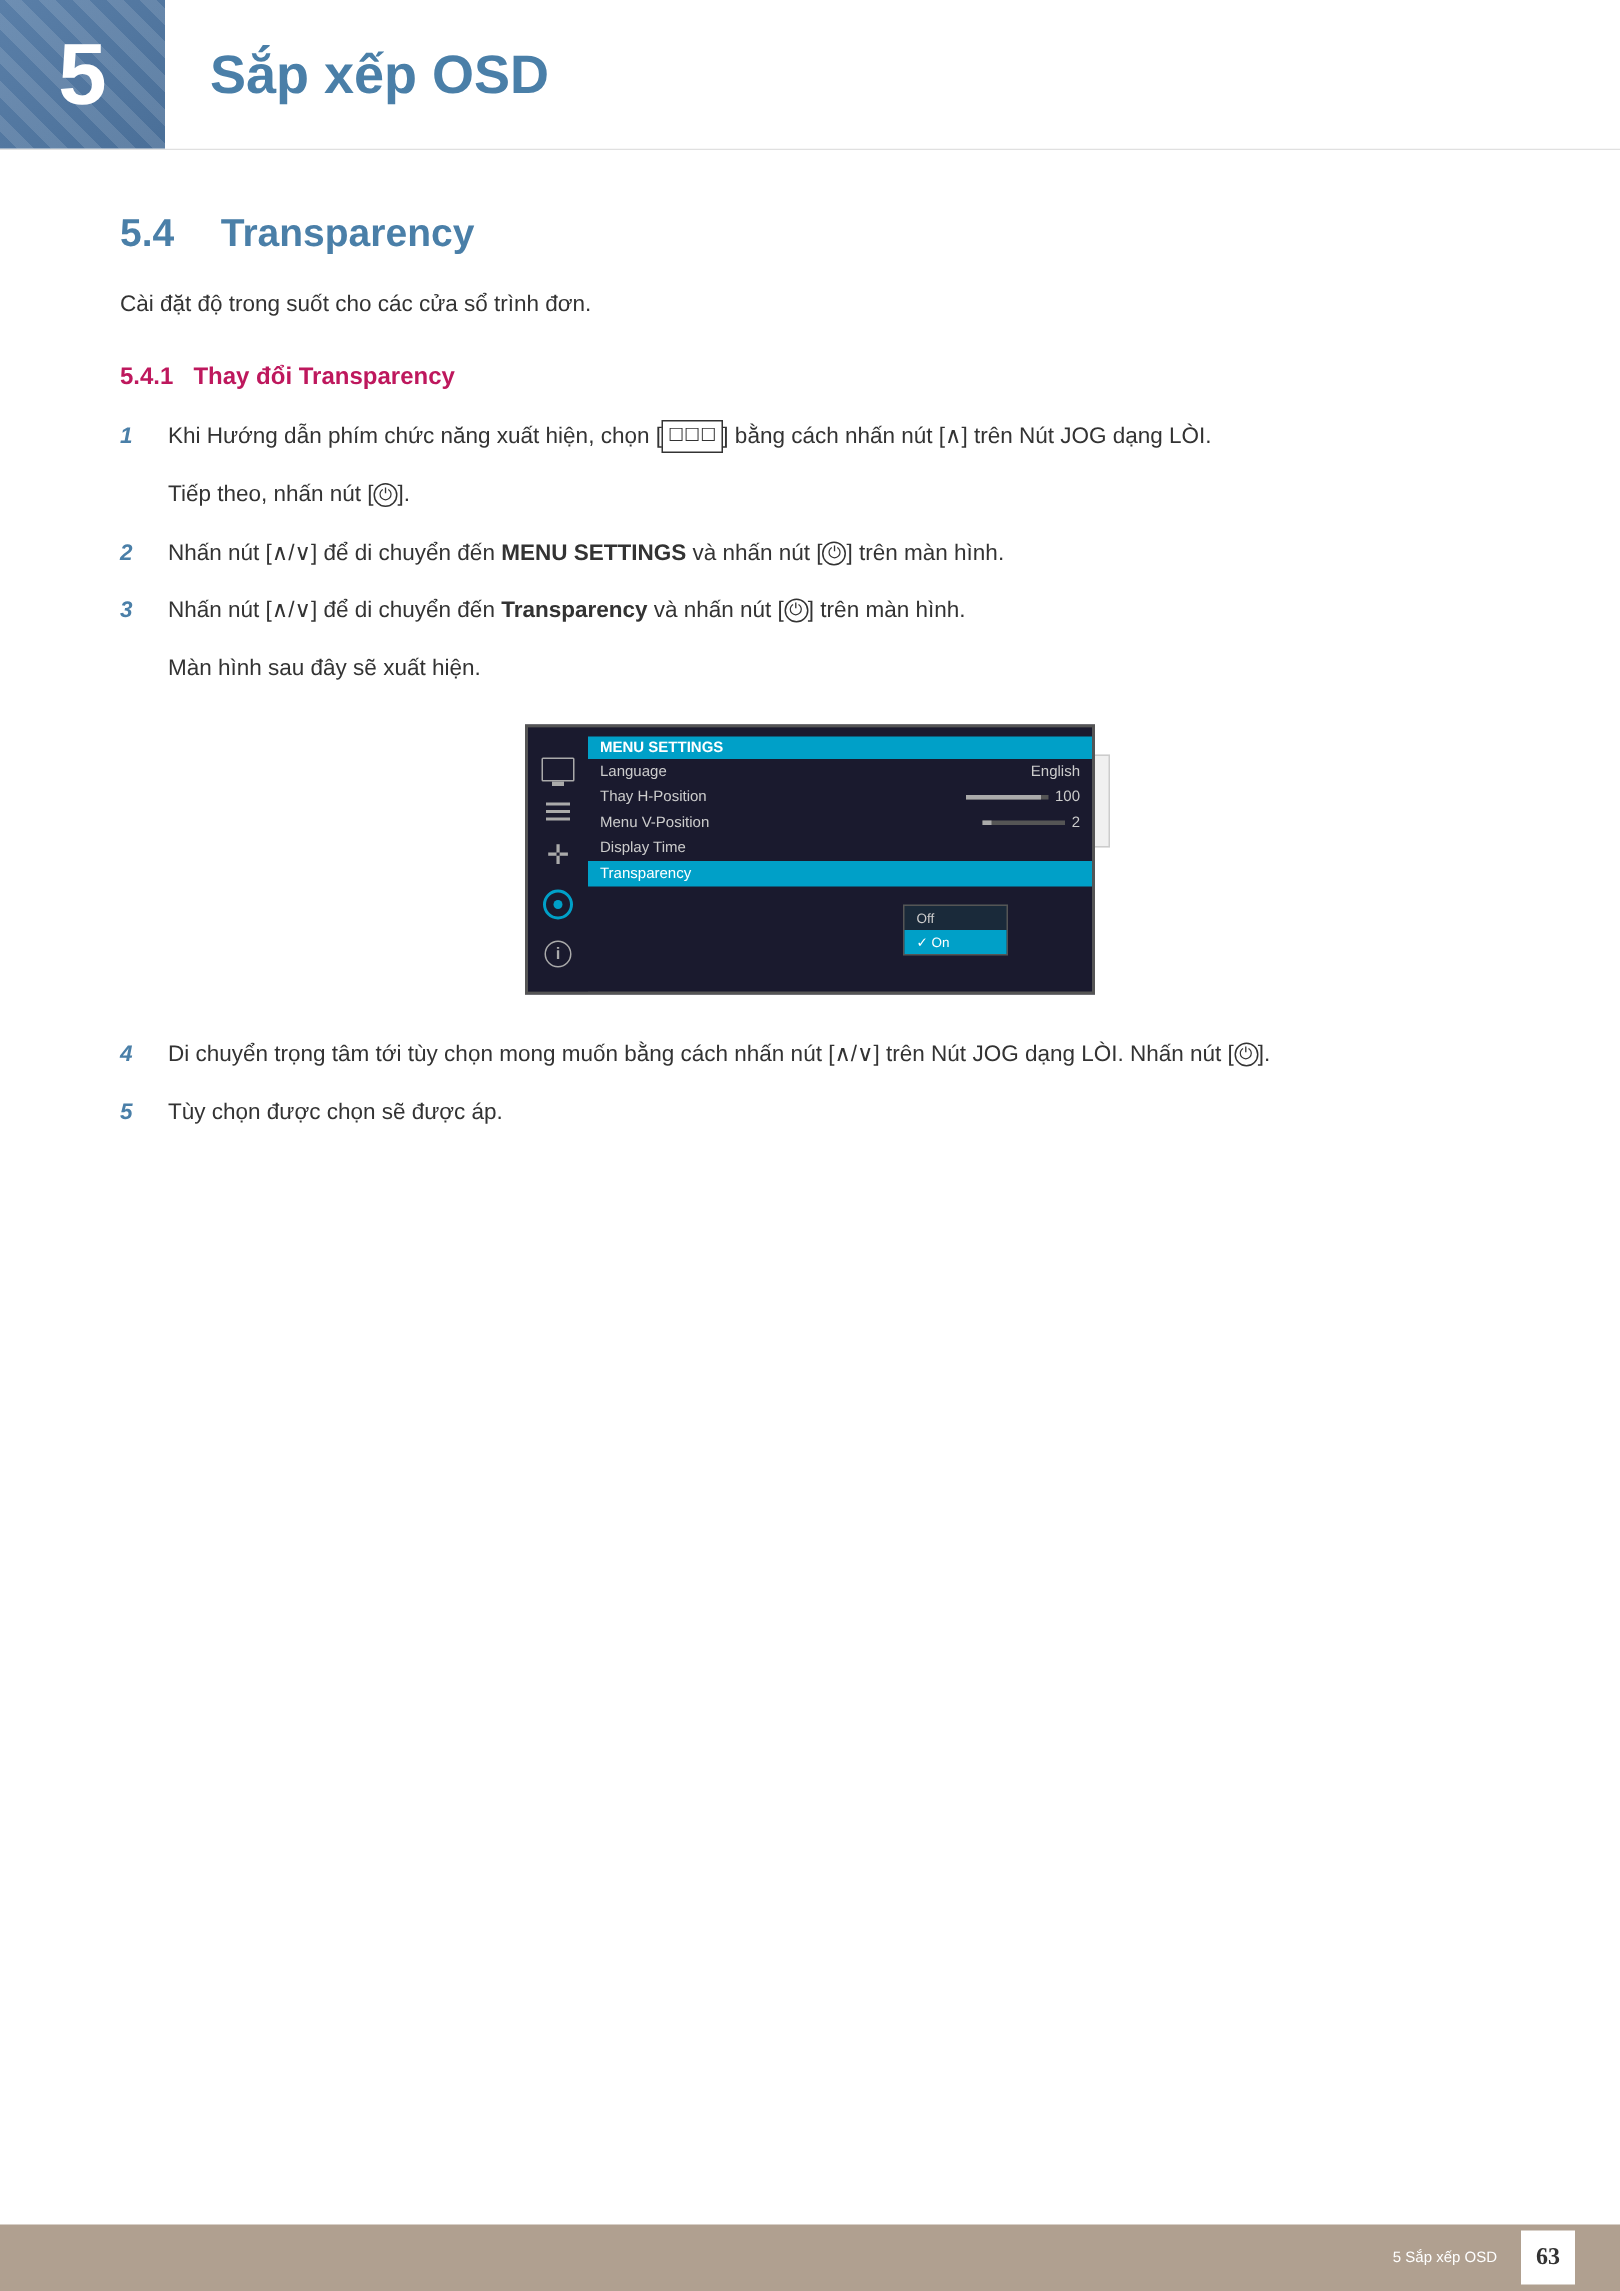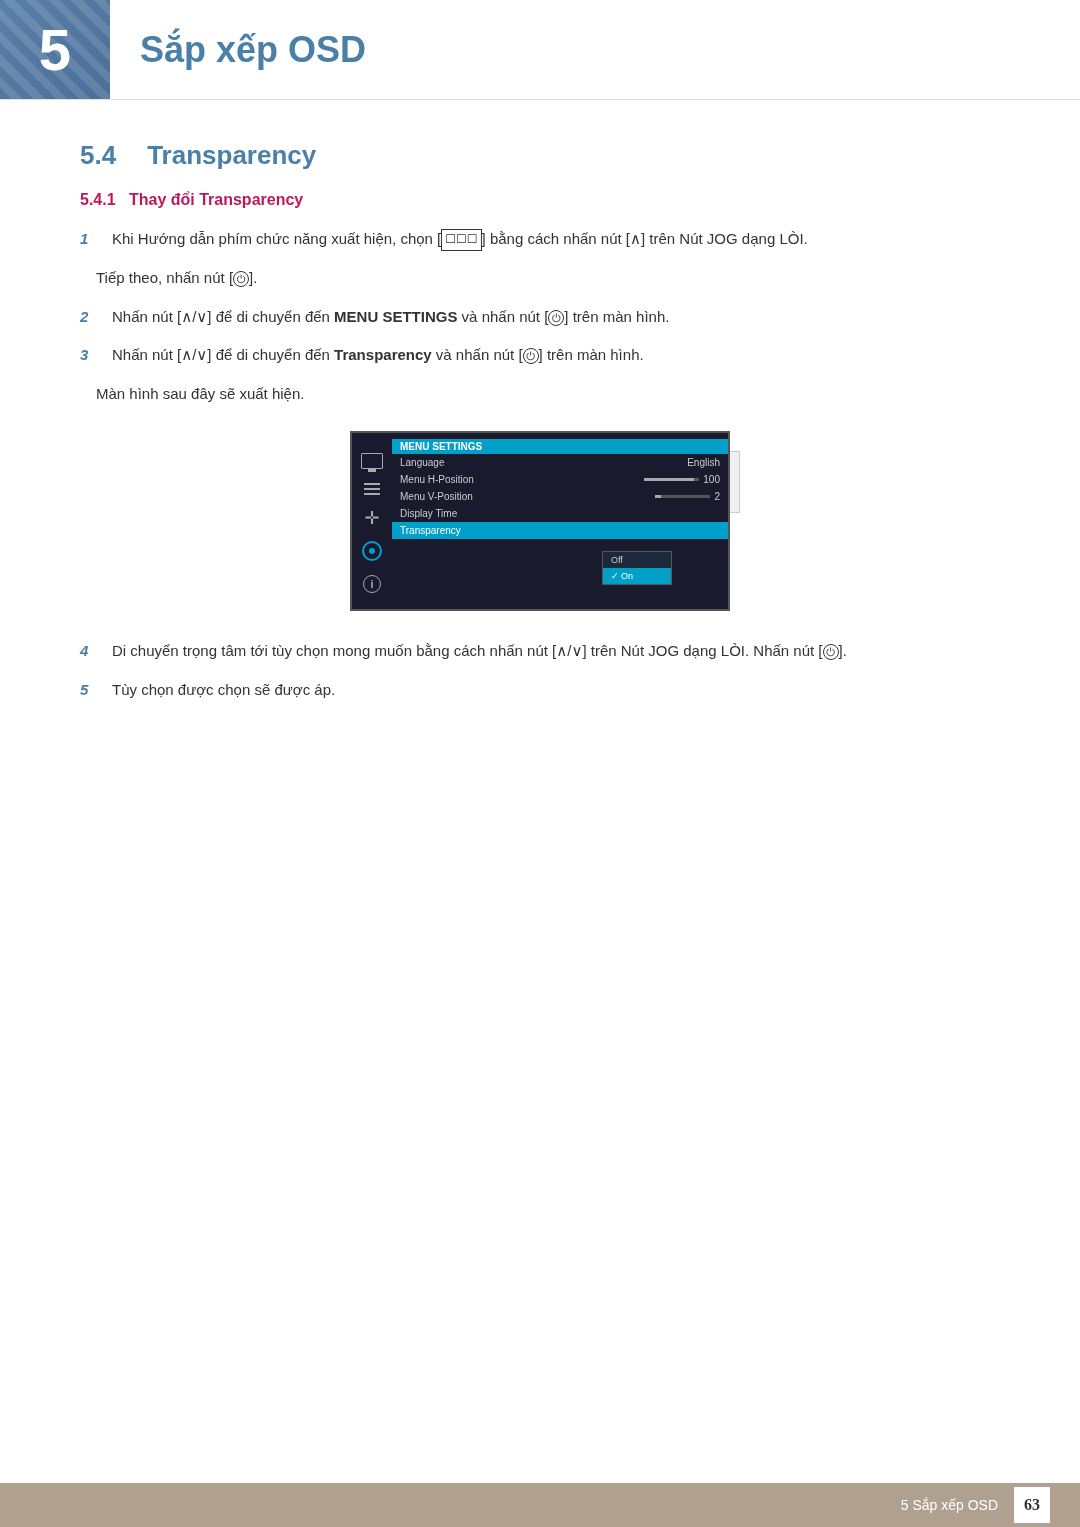--- a/index.html
+++ b/index.html
@@ -119,21 +119,21 @@
     .step-text {
       font-size: 15px;
       color: #333;
       flex: 1;
     }
     .step-text b {
       font-weight: bold;
       color: #333;
     }
     .step-continuation {
-      margin-left: 16px;
+      margin-left: 32px;
       margin-bottom: 14px;
       font-size: 15px;
       color: #333;
       line-height: 1.65;
     }
 
     
     .osd-container {
       display: flex;
       justify-content: center;
@@ -219,21 +219,21 @@
       height: 44px;
       background: #b0a090;
       display: flex;
       align-items: center;
       justify-content: flex-end;
       padding: 0 30px;
       gap: 16px;
     }
     .footer-text {
       color: #fff;
-      font-size: 14px;
+      font-size: 10px;
     }
     .footer-page {
       background: #fff;
       color: #333;
       font-size: 16px;
       font-weight: bold;
       width: 36px;
       height: 36px;
       display: flex;
       align-items: center;
@@ -254,20 +254,21 @@
   </div>
 </div>
 
 <div class="content">
 
   <div class="section-heading">
     <span class="section-number">5.4</span>
     <span class="section-title">Transparency</span>
   </div>
 
+  <p class="section-desc">Cài đặt độ trong suốt cho các cửa sổ trình đơn.</p>
 
   <div class="subsection-heading">
     <span>5.4.1</span>
     &nbsp;
     <span>Thay đổi Transparency</span>
   </div>
 
   <div class="step">
     <span class="step-number">1</span>
     <span class="step-text">
@@ -327,21 +328,21 @@
 
         <div class="osd-panel">
           <div class="osd-title-bar">MENU SETTINGS</div>
 
           <div class="osd-menu-item">
             <span class="osd-menu-label">Language</span>
             <span class="osd-menu-value">English</span>
           </div>
 
           <div class="osd-menu-item">
-            <span class="osd-menu-label">Menu H-Position</span>
+            <span class="osd-menu-label">Thay H-Position</span>
             <span style="display:flex;align-items:center;gap:4px;">
               <span style="display:inline-block;width:55px;height:3px;background:#555;position:relative;vertical-align:middle;">
                 <span style="position:absolute;left:0;top:0;height:3px;width:90%;background:#aaa;"></span>
               </span>
               <span class="osd-menu-value">100</span>
             </span>
           </div>
 
           <div class="osd-menu-item">
             <span class="osd-menu-label">Menu V-Position</span>

